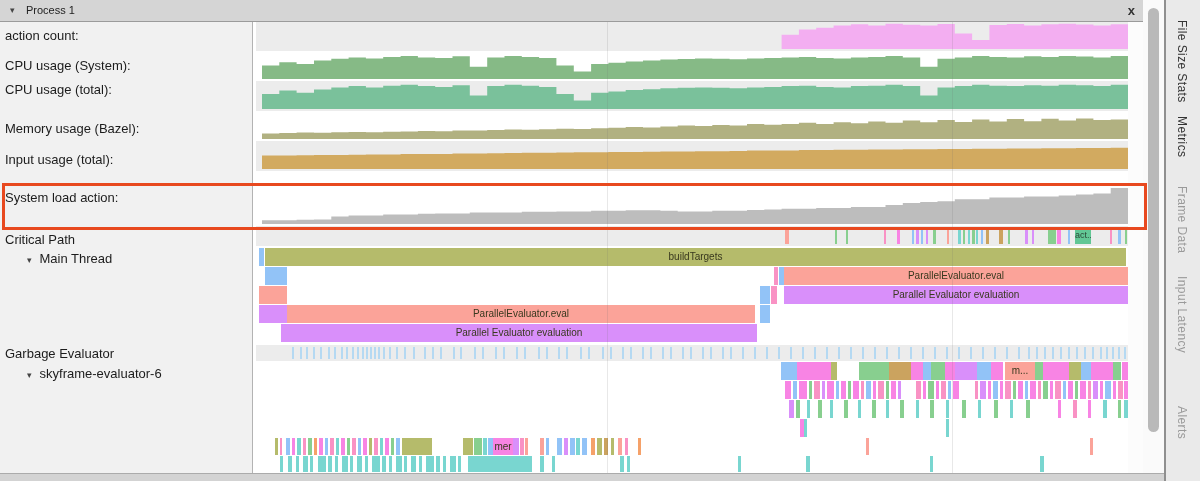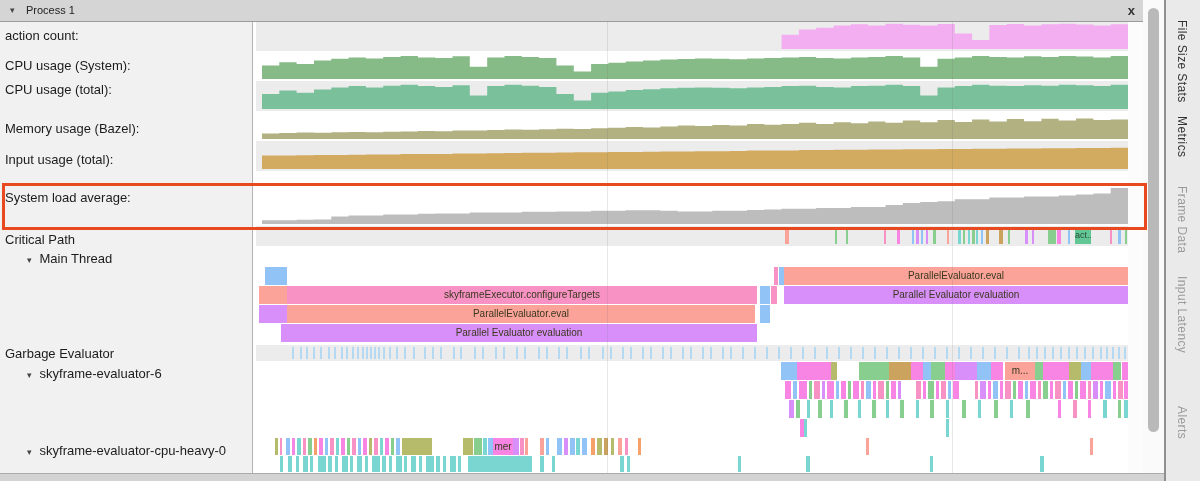--- a/index.html
+++ b/index.html
@@ -68,26 +68,25 @@
     <span class="title">Process 1</span>
     <span class="close">x</span>
   </div>
 
   <div class="labels">
     <div class="lab" style="top:6px">action count:</div>
     <div class="lab" style="top:36px">CPU usage (System):</div>
     <div class="lab" style="top:60px">CPU usage (total):</div>
     <div class="lab" style="top:99px">Memory usage (Bazel):</div>
     <div class="lab" style="top:130px">Input usage (total):</div>
-    <div class="lab" style="top:168px">System load average:</div>
+    <div class="lab" style="top:168px">System load action:</div>
     <div class="lab" style="top:210px">Critical Path</div>
     <div class="lab indent" style="top:229px"><span class="arrow">▾</span><span>Main Thread</span></div>
     <div class="lab" style="top:324px">Garbage Evaluator</div>
     <div class="lab indent" style="top:344px"><span class="arrow">▾</span><span>skyframe-evaluator-6</span></div>
-    <div class="lab indent" style="top:421px"><span class="arrow">▾</span><span>skyframe-evaluator-cpu-heavy-0</span></div>
   </div>
 
   <div class="chart-region">
     <div class="trk r-action">
       <div class="cchart">
           <svg width="866" height="26" viewBox="0 0 866 26" preserveAspectRatio="none">
             <path d="M0 26L0.0 26.0L17.3 26.0L17.3 26.0L34.6 26.0L34.6 26.0L52.0 26.0L52.0 26.0L69.3 26.0L69.3 26.0L86.6 26.0L86.6 26.0L103.9 26.0L103.9 26.0L121.2 26.0L121.2 26.0L138.6 26.0L138.6 26.0L155.9 26.0L155.9 26.0L173.2 26.0L173.2 26.0L190.5 26.0L190.5 26.0L207.8 26.0L207.8 26.0L225.2 26.0L225.2 26.0L242.5 26.0L242.5 26.0L259.8 26.0L259.8 26.0L277.1 26.0L277.1 26.0L294.4 26.0L294.4 26.0L311.8 26.0L311.8 26.0L329.1 26.0L329.1 26.0L346.4 26.0L346.4 26.0L363.7 26.0L363.7 26.0L381.0 26.0L381.0 26.0L398.4 26.0L398.4 26.0L415.7 26.0L415.7 26.0L433.0 26.0L433.0 26.0L450.3 26.0L450.3 26.0L467.6 26.0L467.6 26.0L485.0 26.0L485.0 26.0L502.3 26.0L502.3 26.0L519.6 26.0L519.6 11.7L536.9 11.7L536.9 6.5L554.2 6.5L554.2 4.7L571.6 4.7L571.6 2.6L588.9 2.6L588.9 1.3L606.2 1.3L606.2 2.6L623.5 2.6L623.5 0.8L640.8 0.8L640.8 1.8L658.2 1.8L658.2 2.6L675.5 2.6L675.5 1.0L692.8 1.0L692.8 10.4L710.1 10.4L710.1 16.9L727.4 16.9L727.4 2.1L744.8 2.1L744.8 1.0L762.1 1.0L762.1 2.6L779.4 2.6L779.4 1.3L796.7 1.3L796.7 0.8L814.0 0.8L814.0 1.6L831.4 1.6L831.4 2.6L848.7 2.6L848.7 1.3L866.0 1.3L866 26Z" fill="#f3aef1"></path>
           </svg>
         </div>
     </div>
@@ -153,29 +152,32 @@
           <div class="seg" style="left: 792px; width: 8px; background: rgb(136, 207, 143);"></div>
           <div class="seg" style="left: 801px; width: 4px; background: rgb(248, 132, 228);"></div>
           <div class="seg" style="left: 812px; width: 2px; background: rgb(146, 195, 247);"></div>
           <div class="seg" style="left: 819px; width: 16px; background: rgb(98, 199, 149);">act...</div>
           <div class="seg" style="left: 854px; width: 2px; background: rgb(249, 146, 196);"></div>
           <div class="seg" style="left: 862px; width: 3px; background: rgb(146, 195, 247);"></div>
           <div class="seg" style="left: 869px; width: 2px; background: rgb(136, 207, 143);"></div>
         </div>
     </div>
     <div class="trk r-main">
+      <div class="frow" style="top:2px">
+          <div class="seg" style="left: 3px; width: 5px; background: rgb(146, 195, 247);"></div>
+          <div class="seg" style="left: 9px; width: 861px; background: rgb(181, 187, 107);">buildTargets</div>
+        </div>
       <div class="frow" style="top:21px">
           <div class="seg" style="left: 9px; width: 22px; background: rgb(146, 195, 247);"></div>
           <div class="seg" style="left: 518px; width: 4px; background: rgb(249, 146, 196);"></div>
           <div class="seg" style="left: 523px; width: 5px; background: rgb(146, 195, 247);"></div>
           <div class="seg" style="left: 528px; width: 344px; background: rgb(251, 163, 153);">ParallelEvaluator.eval</div>
         </div>
       <div class="frow" style="top:40px">
           <div class="seg" style="left: 3px; width: 28px; background: rgb(251, 163, 153);"></div>
-          <div class="seg" style="left: 31px; width: 470px; background: rgb(249, 146, 196);">skyframeExecutor.configureTargets</div>
           <div class="seg" style="left: 504px; width: 10px; background: rgb(146, 195, 247);"></div>
           <div class="seg" style="left: 515px; width: 6px; background: rgb(249, 146, 196);"></div>
           <div class="seg" style="left: 528px; width: 344px; background: rgb(217, 143, 250);">Parallel Evaluator evaluation</div>
         </div>
       <div class="frow" style="top:59px">
           <div class="seg" style="left: 3px; width: 28px; background: rgb(217, 143, 250);"></div>
           <div class="seg" style="left: 31px; width: 468px; background: rgb(251, 163, 153);">ParallelEvaluator.eval</div>
           <div class="seg" style="left: 504px; width: 10px; background: rgb(146, 195, 247);"></div>
         </div>
       <div class="frow" style="top:78px">

